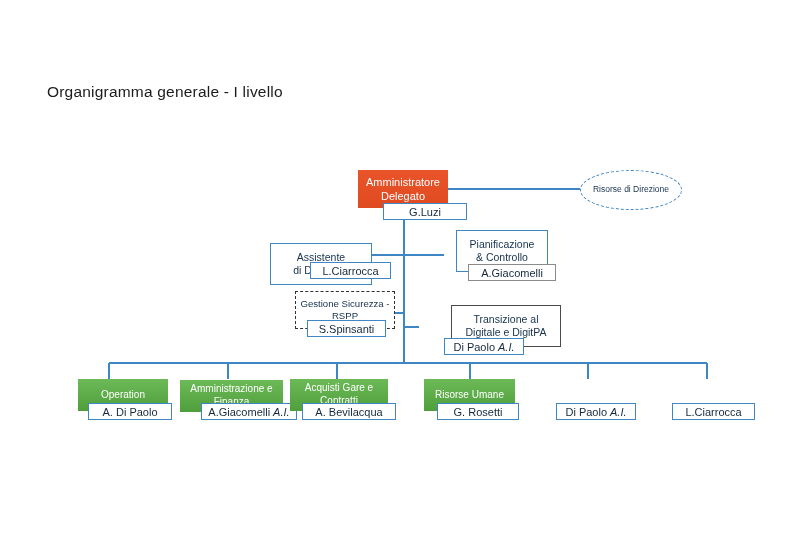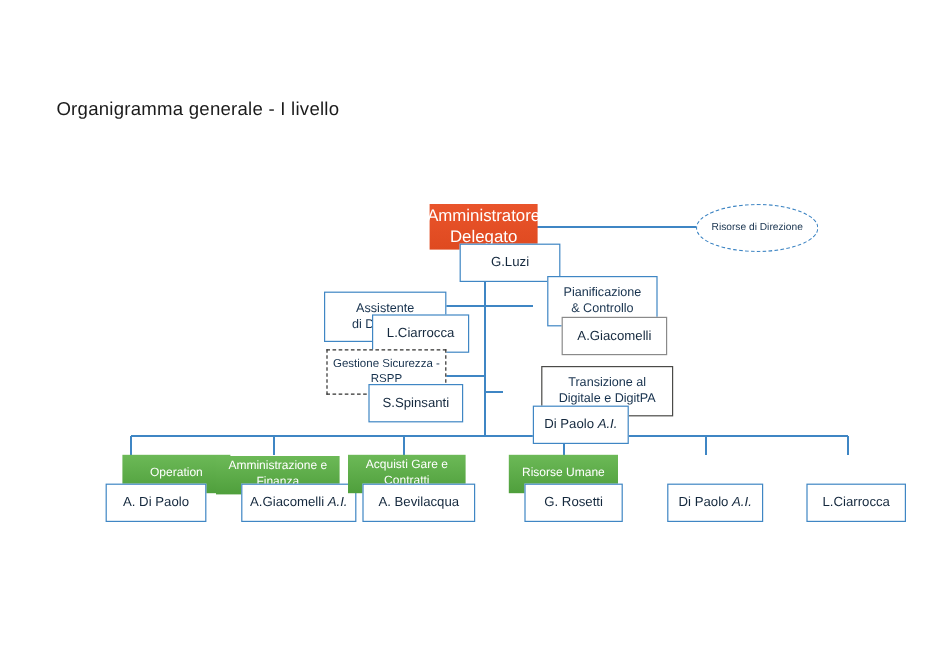--- a/index.html
+++ b/index.html
@@ -55,38 +55,39 @@
   }
   .node .label {
     display: block;
     white-space: pre-line;
   }
 
   
   .node-ceo {
     background: linear-gradient(180deg, #e9542b 0%, #df4a20 100%);
     color: #ffffff;
-    font-size: 14px;
+    font-size: 11px;
     border: none;
   }
 
   
   .node-staff {
     background: #ffffff;
     border: 1.4px solid #3f86c4;
     color: #16314d;
     font-size: 10.5px;
   }
 
   
   .node-dashed {
     background: #ffffff;
     border: 1.4px dashed #30302f;
     color: #16314d;
     font-size: 9.6px;
+    margin-left: 23px;
   }
 
   
   .node-dark {
     background: #ffffff;
     border: 1.6px solid #4a4a48;
     color: #16314d;
     font-size: 10.5px;
     margin-left: 32px;
   }
@@ -104,21 +105,21 @@
     position: absolute;
     box-sizing: border-box;
     background: #ffffff;
     border: 1.4px solid #3f86c4;
     color: #14283d;
     font-size: 11px;
     display: flex;
     align-items: center;
     justify-content: center;
     white-space: nowrap;
-    padding: 15px 5px;
+    padding: 0 5px;
   }
   .nameplate.grey-border {
     border-color: #8a8a8a;
   }
   .nameplate .ai {
     font-style: italic;
     margin-left: 3px;
   }
 
   
@@ -224,21 +225,21 @@
 
   <div class="node node-dark" style="left:419px; top:305px; width:110px; height:42px;">
     <span class="label">Transizione al
 Digitale e DigitPA</span>
   </div>
   <div class="nameplate" style="left:444px; top:338px; width:80px; height:17px;">
     <span>Di Paolo</span>
     <span class="ai">A.I.</span>
   </div>
 
-  <div class="node node-dept" style="left:78px; top:379px; width:90px; height:32px;margin-left:24px;">
+  <div class="node node-dept" style="left:78px; top:379px; width:90px; height:32px;">
     <span class="label">Operation</span>
   </div>
   <div class="nameplate" style="left:88px; top:403px; width:84px; height:17px;">
     <span>A. Di Paolo</span>
   </div>
 
   <div class="node node-dept" style="left:180px; top:380px; width:103px; height:32px;">
     <span class="label">Amministrazione e
 Finanza</span>
   </div>

